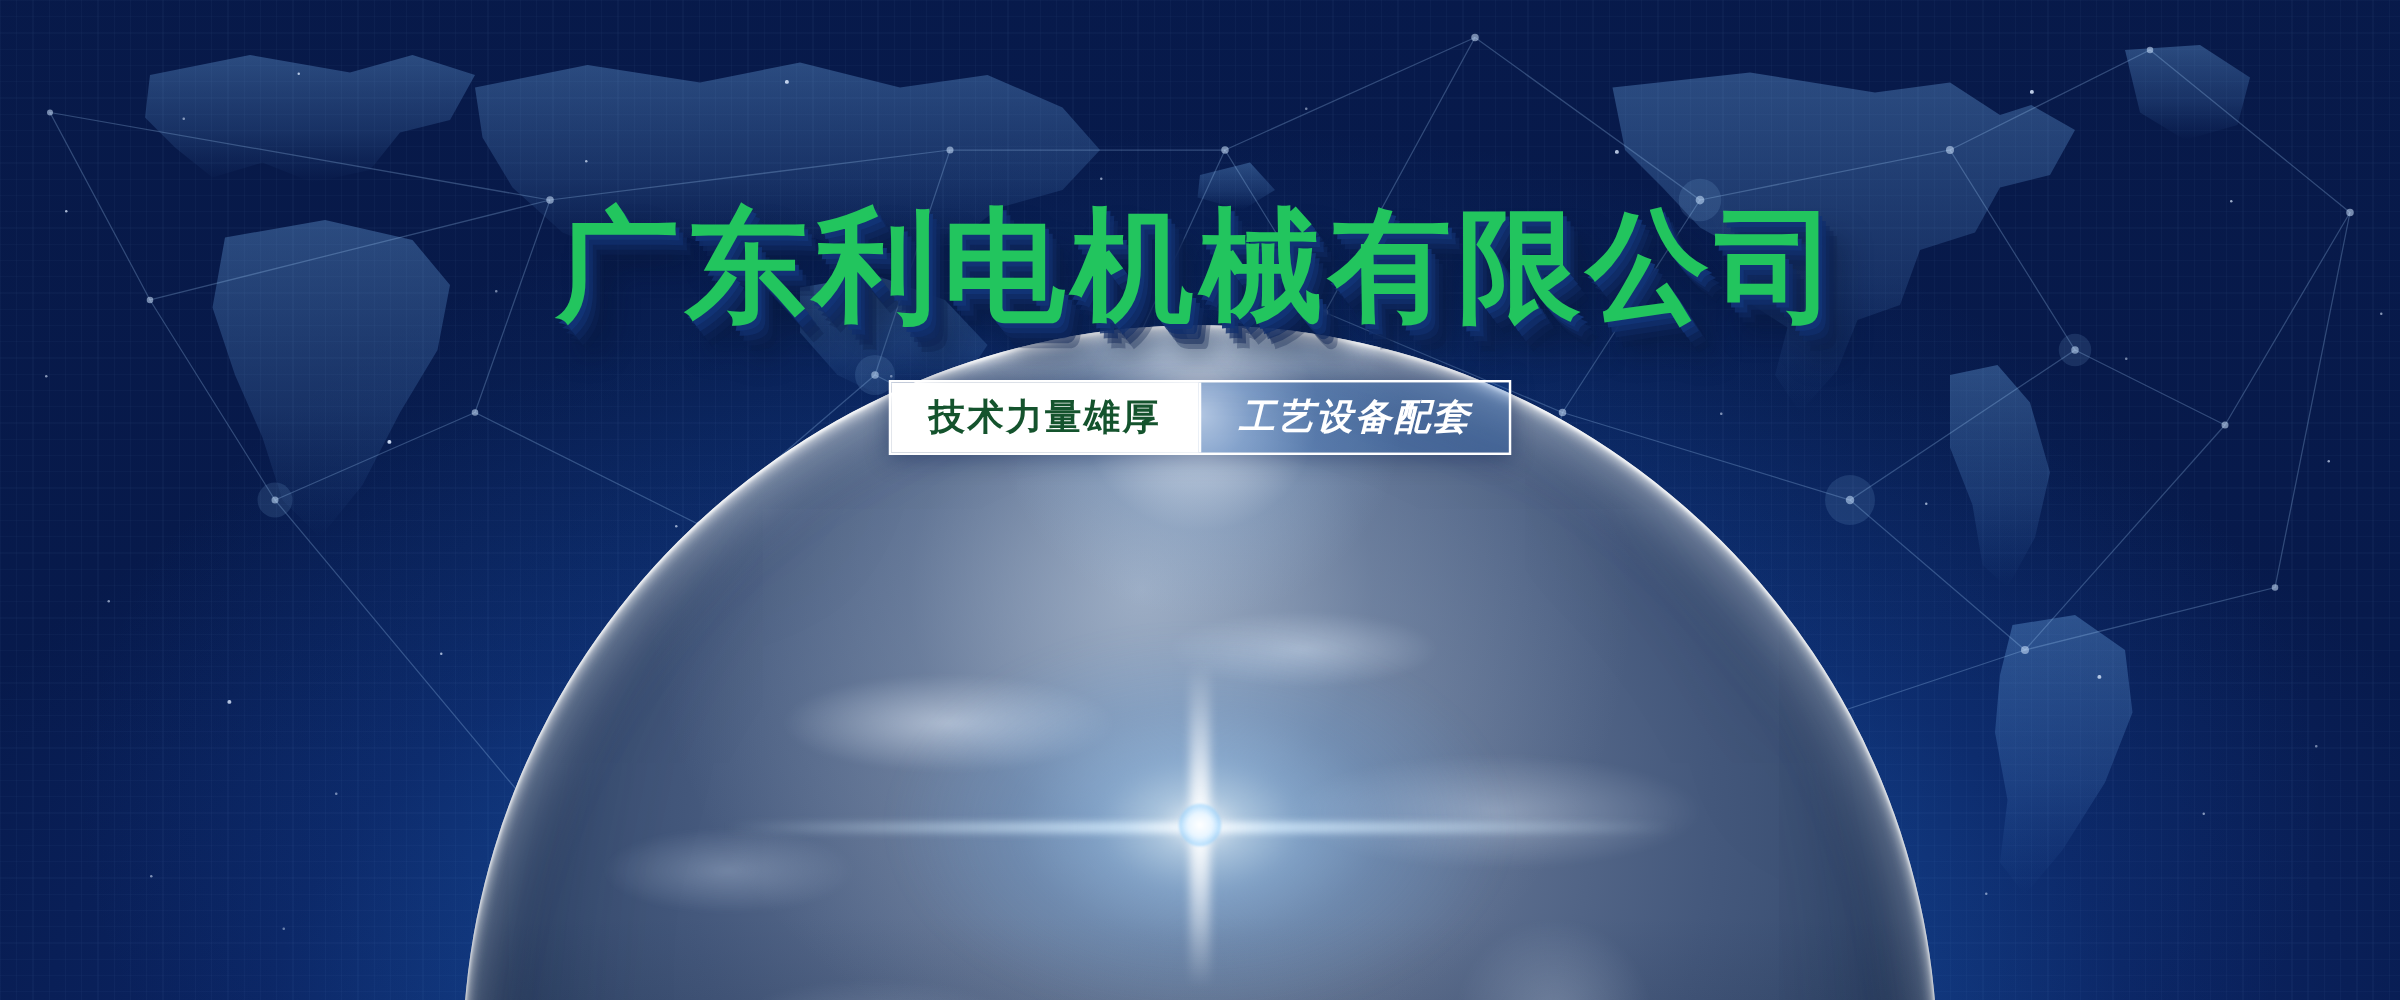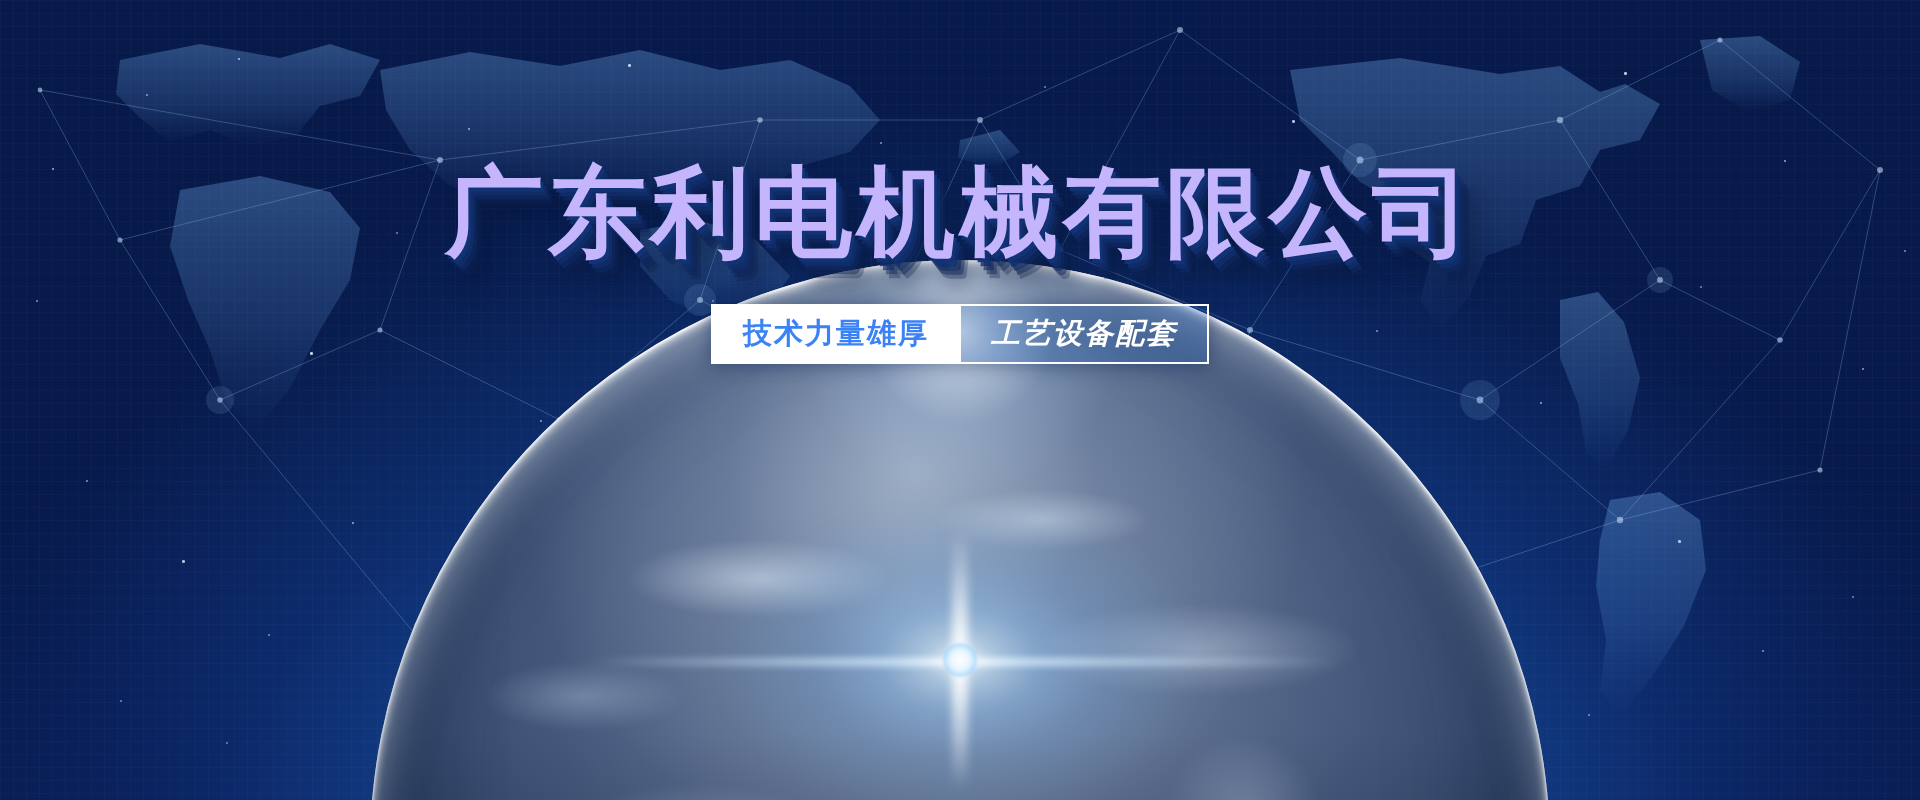--- a/index.html
+++ b/index.html
@@ -182,21 +182,21 @@
     flex-direction: column;
     align-items: center;
     padding-top: 160px;
     box-sizing: border-box;
   }
 
   .title {
     margin: 0;
     font-size: 98px;
     font-weight: 700;
-    color: #c4b5fd;
+    color: #22c55e;
     letter-spacing: 5px;
     line-height: 1.08;
     white-space: nowrap;
     text-shadow:
       3px 4px 0 rgba(18,52,118,.95),
       6px 8px 0 rgba(16,46,108,.80),
       9px 12px 0 rgba(14,40,96,.62),
       12px 16px 0 rgba(12,34,84,.46),
       15px 20px 0 rgba(11,30,74,.30),
       18px 24px 22px rgba(6,18,48,.55);
@@ -215,21 +215,21 @@
     justify-content: center;
     height: 56px;
     padding: 0 30px;
     font-size: 29px;
     font-weight: 700;
     letter-spacing: 2px;
     white-space: nowrap;
   }
   .sub-box--light {
     background: #ffffff;
-    color: #3b82f6;
+    color: #14532d;
   }
   .sub-box--dark {
     background: rgba(33,96,182,.30);
     color: #ffffff;
     border-left: 2px solid #ffffff;
     font-style: italic;
   }
 </style>
 </head>
 <body>

